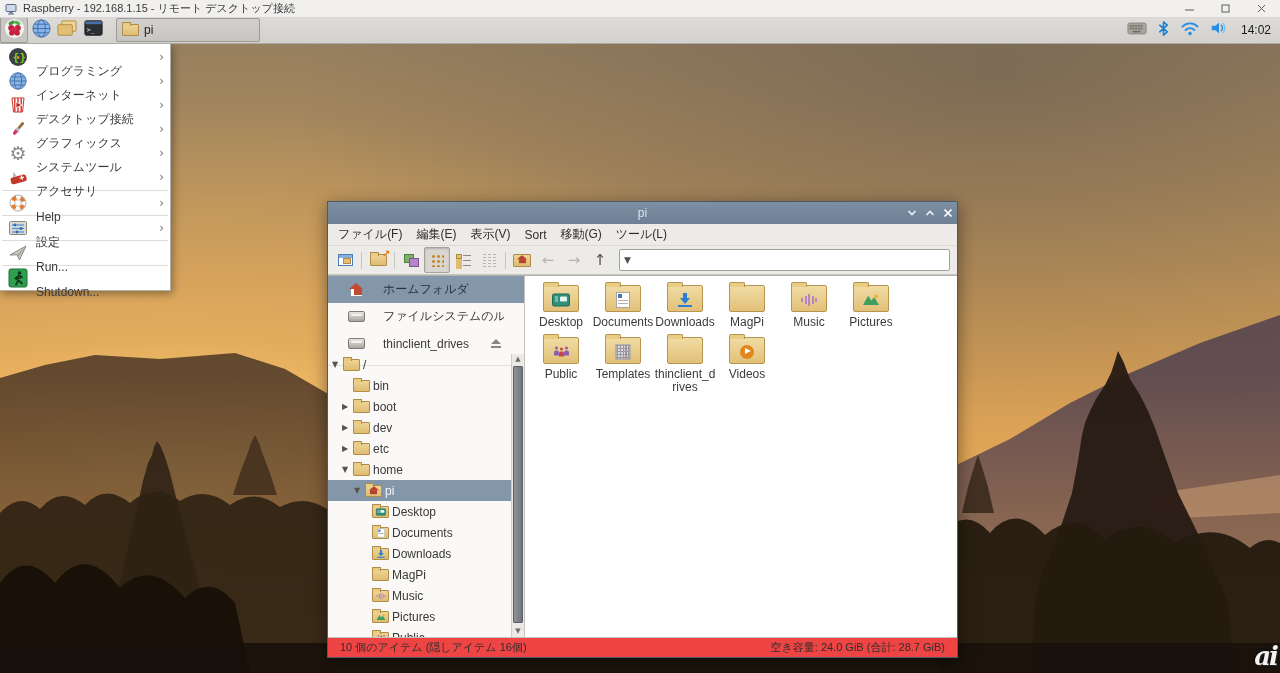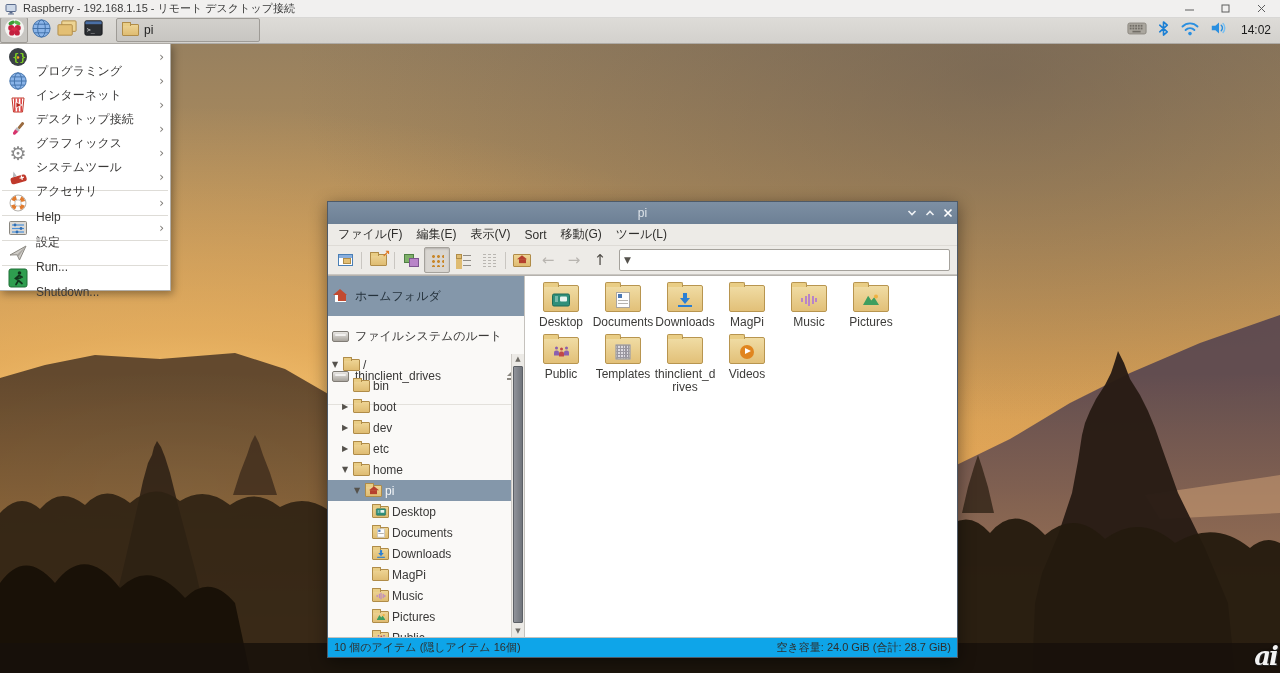--- a/index.html
+++ b/index.html
@@ -56,43 +56,43 @@
   .nav-glyph{font-family:"DejaVu Sans",sans-serif;font-size:15px;line-height:1;}
   .nav-disabled{color:#b8b5b0;}
   .nav-enabled{color:#504d48;}
   .path-entry{flex:1;height:20px;margin:0 3px 0 6px;background:#fff;border:1px solid #a5a29c;border-radius:2px;
     display:flex;align-items:center;overflow:hidden;}
   .path-text{flex:1;padding:0 5px;font-size:12px;color:#2b2a28;}
   .path-arrow{width:15px;text-align:center;font-size:9px;color:#55524d;font-family:"DejaVu Sans",sans-serif;}
 
   .fm-body{flex:1;display:flex;min-height:0;border-top:1px solid #b5b2ad;background:#fff;}
   .fm-sidebar{width:197px;flex:0 0 197px;position:relative;background:#faf9f7;border-right:1px solid #c5c2bd;overflow:hidden;box-sizing:border-box;}
-  .place{height:40px;display:flex;align-items:center;gap:6px;padding:0 4px;font-size:12px;color:#3a3938;}
+  .place{height:27px;display:flex;align-items:center;gap:18px;padding:0 20px;font-size:12px;color:#3a3938;}
   .place.selected{background:#8497aa;color:#25323c;}
   .place-label{flex:1;white-space:nowrap;overflow:hidden;}
   .side-sep{height:8px;border-bottom:1px solid #e3e1dc;}
 
   .fm-tree{position:absolute;top:78px;left:0;right:13px;bottom:0;overflow:hidden;}
   .tree-row{height:21px;display:flex;align-items:center;gap:3px;font-size:12px;color:#3a3938;white-space:nowrap;}
   .tree-row.selected{background:#8497aa;color:#f4f6f8;}
   .d0{padding-left:2px;} .d1{padding-left:12px;} .d2{padding-left:24px;} .d3{padding-left:44px;}
   .expander{width:10px;flex:0 0 10px;font-size:8px;color:#55524c;text-align:center;font-family:"DejaVu Sans",sans-serif;}
 
   .tree-scrollbar{position:absolute;right:0;top:78px;bottom:0;width:13px;background:#eceae6;border-left:1px solid #cfccc7;box-sizing:border-box;}
   .sb-arrow{position:absolute;left:0;right:0;height:11px;text-align:center;font-size:7px;color:#6f6c66;line-height:11px;font-family:"DejaVu Sans",sans-serif;}
   .sb-up{top:0;} .sb-down{bottom:0;}
   .sb-thumb{position:absolute;left:1px;right:1px;top:12px;bottom:14px;background:linear-gradient(90deg,#90939a,#70747b);
     border:1px solid #5c6066;border-radius:1px;}
 
   .fm-main{flex:1;display:flex;flex-wrap:wrap;align-content:flex-start;padding:9px 5px;background:#fff;overflow:hidden;}
   .file-item{width:62px;margin-bottom:8px;display:flex;flex-direction:column;align-items:center;}
   .file-label{margin-top:4px;font-size:12px;line-height:13px;color:#3c3b39;text-align:center;word-break:break-all;max-width:62px;}
 
-  .fm-statusbar{height:19px;flex:0 0 19px;background:#0ea5e9;border-top:1px solid #c5c2bd;display:flex;align-items:center;
-    justify-content:space-between;padding:0 6px;font-size:11px;color:#2f2e2c;}
+  .fm-statusbar{height:19px;flex:0 0 19px;background:#ef4444;border-top:1px solid #c5c2bd;display:flex;align-items:center;
+    justify-content:space-between;padding:0 12px;font-size:11px;color:#2f2e2c;}
 
   
   .folder{width:36px;height:27px;position:relative;background:linear-gradient(#f0dca4,#e2c078);
     border:1px solid #b8954f;border-radius:2px;box-sizing:border-box;}
   .folder::before{content:"";position:absolute;top:-4px;left:-1px;width:14px;height:4px;background:#e9cd85;
     border:1px solid #b8954f;border-bottom:none;border-radius:2px 2px 0 0;}
   .mini-folder{width:17px;height:12px;position:relative;flex:0 0 17px;background:linear-gradient(#eed494,#dfbc72);
     border:1px solid #b08c48;border-radius:1px;box-sizing:border-box;}
   .mini-folder::before{content:"";position:absolute;top:-3px;left:-1px;width:7px;height:3px;background:#e9cd85;
     border:1px solid #b08c48;border-bottom:none;border-radius:1px 1px 0 0;}

